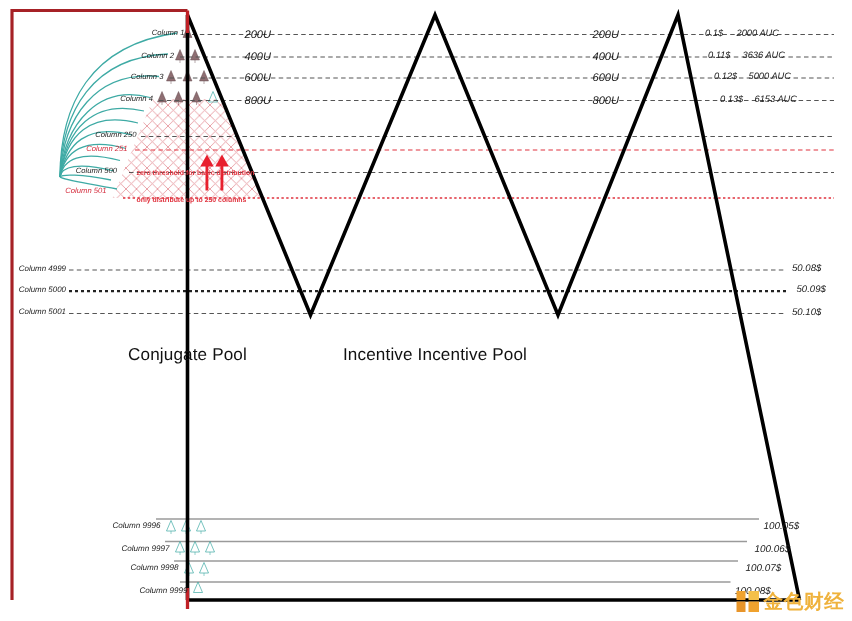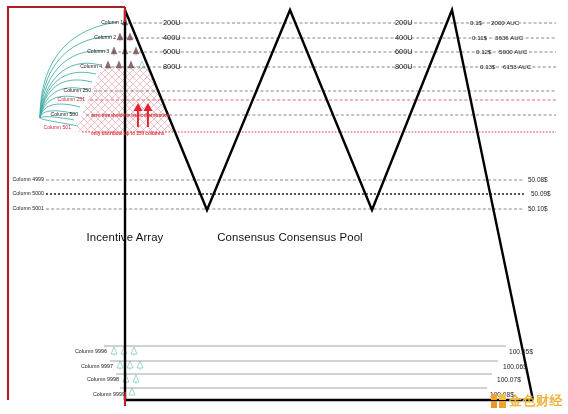--- a/index.html
+++ b/index.html
@@ -1,21 +1,21 @@
 <!DOCTYPE html>
 <html><head>
 <meta charset="utf-8">
 <style>
   html,body{margin:0;padding:0;background:#ffffff;}
   body{width:568px;height:414px;overflow:hidden;
        font-family:"Liberation Sans","DejaVu Sans",sans-serif;
        -webkit-font-smoothing:antialiased;}
   #stage{position:relative;width:568px;height:414px;background:#fff;}
   #svg{position:absolute;left:0;top:0;width:568px;height:414px;}
-  .lbl{position:absolute;white-space:nowrap;color:#1a1a1a;line-height:1;}
+  .lbl{position:absolute;white-space:nowrap;color:#1a1a1a;line-height:1;font-style:italic;}
 
   
   .colL{font-size:5.1px;text-align:right;transform:translateY(-50%);}
 
   
   .colM{font-size:5.3px;text-align:right;transform:translateY(-50%);}
 
   
   .colB{font-size:5.4px;text-align:right;transform:translateY(-50%);}
 
@@ -211,22 +211,22 @@
   <div class="note" style="left:91px;top:133px;">only distribute up to 250 columns</div>
 
   <div class="lbl colM" style="right:524px;top:180px;">Column 4999</div>
   <div class="lbl colM" style="right:524px;top:194px;">Column 5000</div>
   <div class="lbl colM" style="right:524px;top:209px;">Column 5001</div>
 
   <div class="lbl dval" style="left:528px;top:180px;">50.08$</div>
   <div class="lbl dval" style="left:531px;top:194px;">50.09$</div>
   <div class="lbl dval" style="left:528px;top:209px;">50.10$</div>
 
-  <div class="poolTitle" style="left:125px;top:237px;">Incentive Array</div>
-  <div class="poolTitle" style="left:290px;top:237px;">Consensus Consensus Pool</div>
+  <div class="poolTitle" style="left:125px;top:237px;">Conjugate Pool</div>
+  <div class="poolTitle" style="left:290px;top:237px;">Incentive Incentive Pool</div>
 
   <div class="lbl colB" style="right:461px;top:352px;">Column 9996</div>
   <div class="lbl colB" style="right:455px;top:367px;">Column 9997</div>
   <div class="lbl colB" style="right:449px;top:380px;">Column 9998</div>
   <div class="lbl colB" style="right:443px;top:395px;">Column 9999</div>
 
   <div class="lbl dvalb" style="left:509px;top:352px;">100.05$</div>
   <div class="lbl dvalb" style="left:503px;top:367px;">100.06$</div>
   <div class="lbl dvalb" style="left:497px;top:380px;">100.07$</div>
   <div class="lbl dvalb" style="left:490px;top:395px;">100.08$</div>

